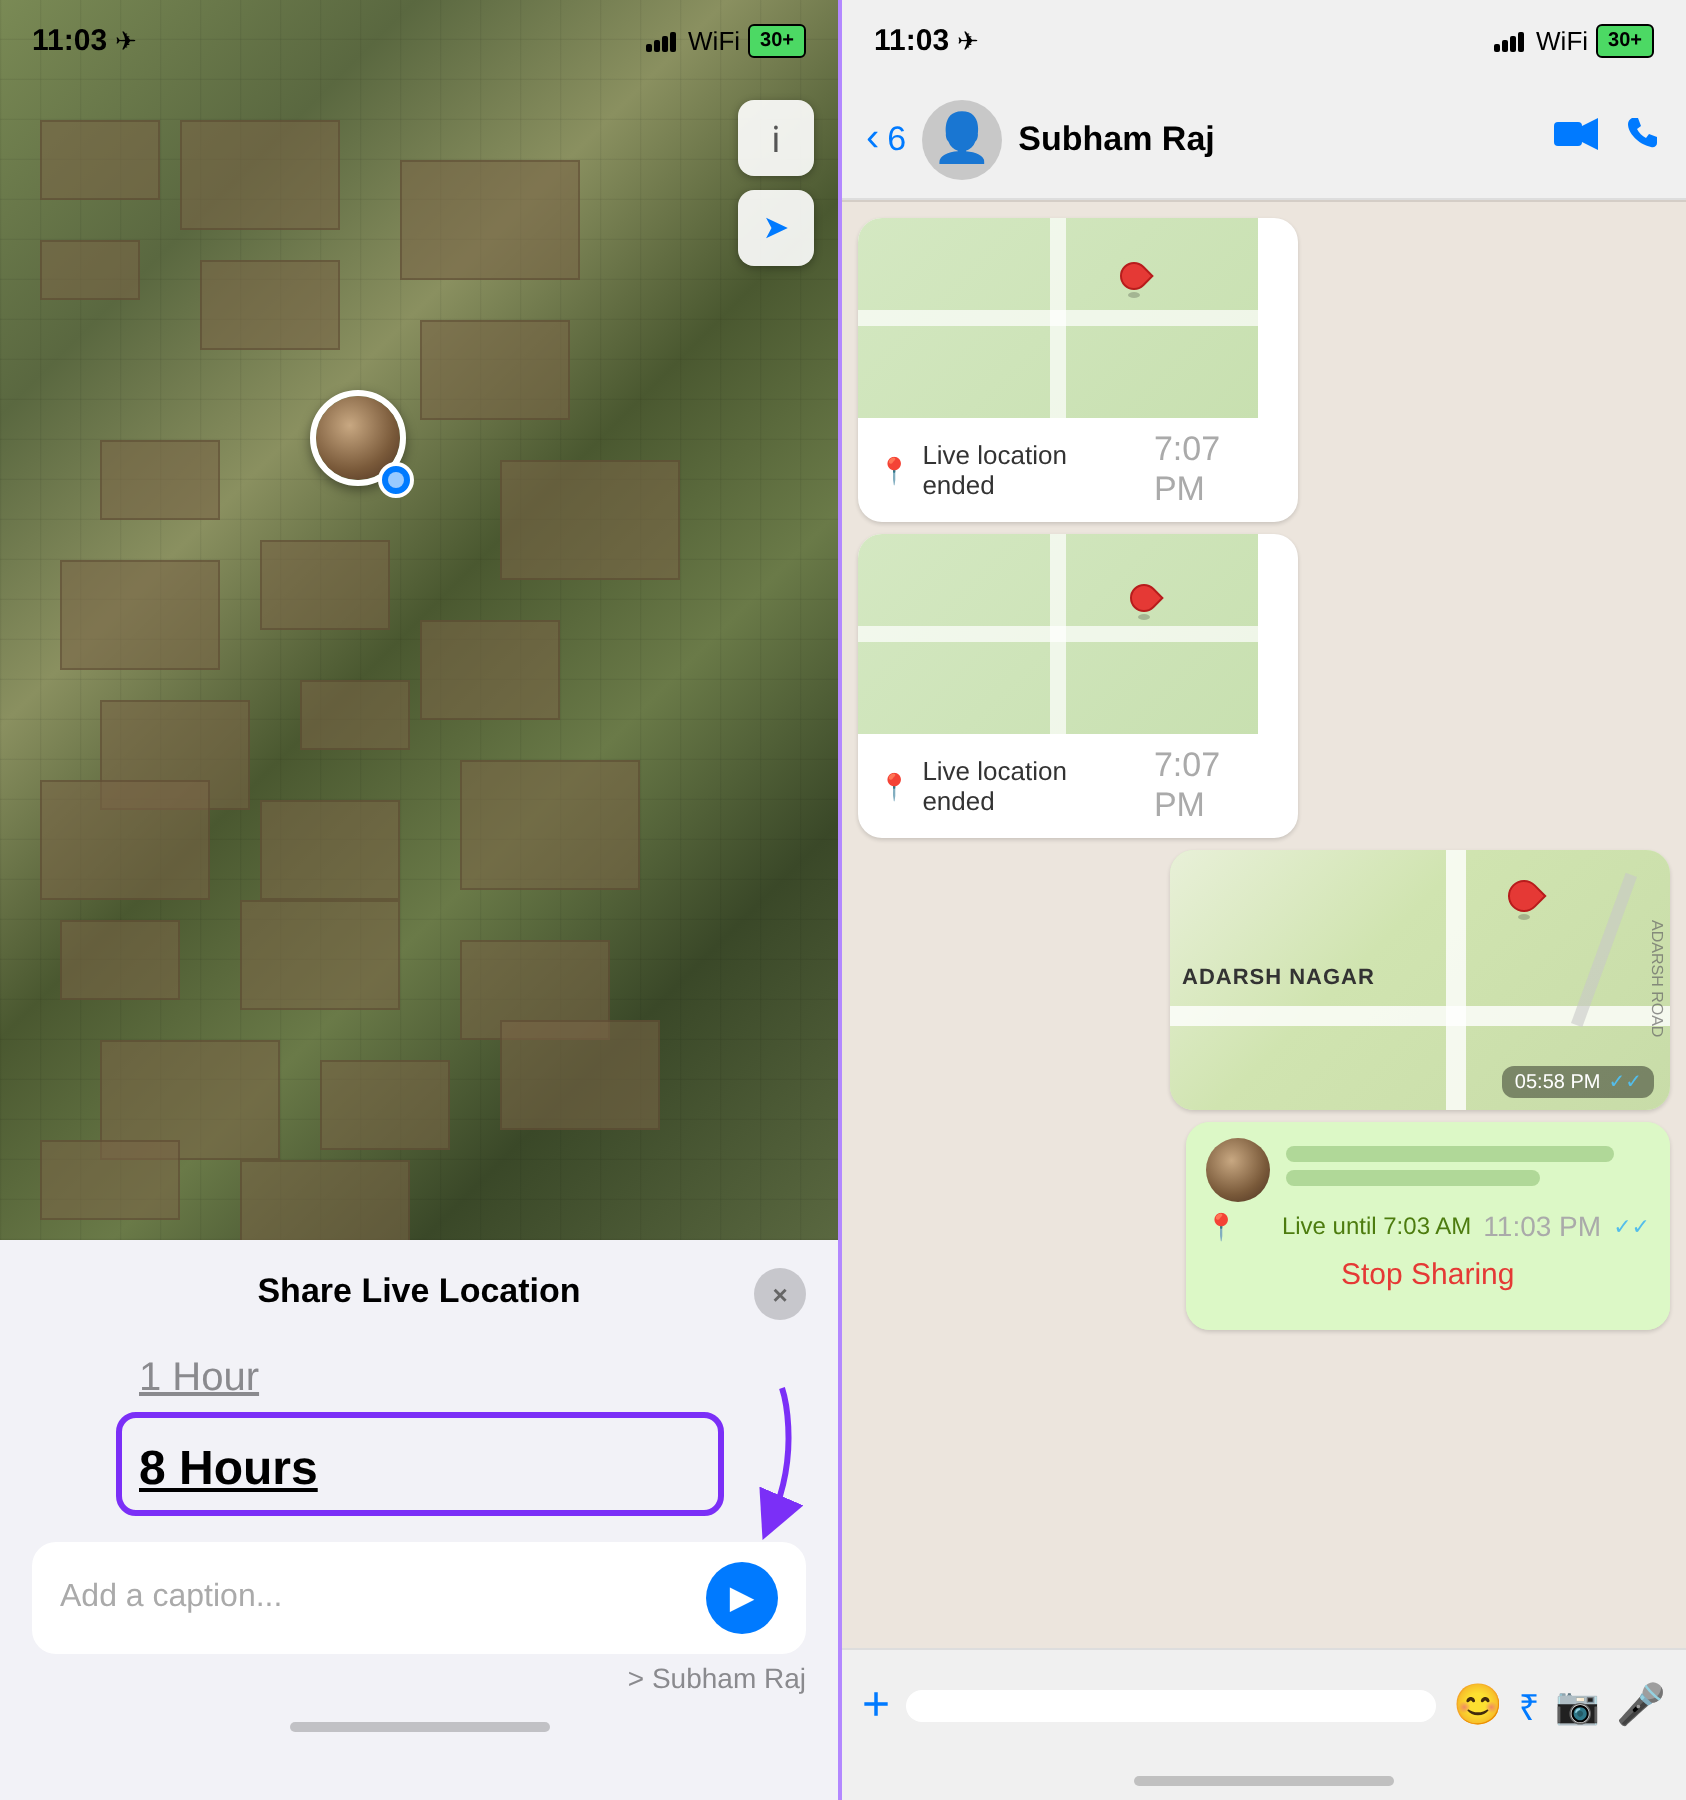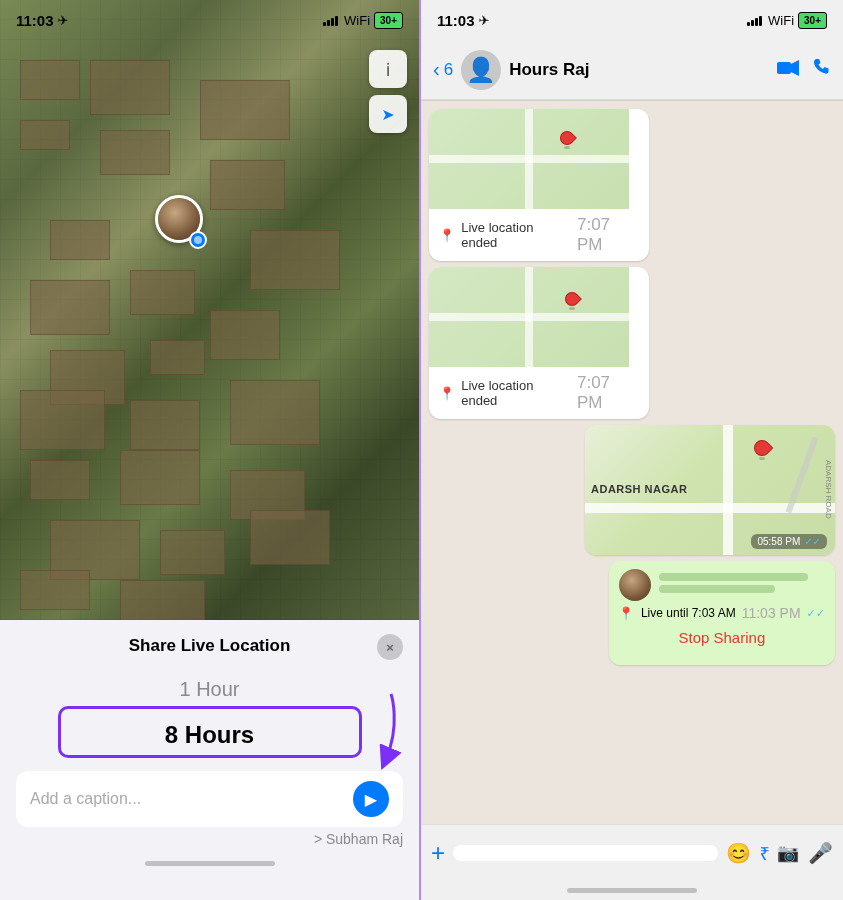--- a/index.html
+++ b/index.html
@@ -223,24 +223,25 @@
       position: relative;
     }
 
     .time-picker-inner {
       width: 100%;
       max-width: 280px;
       position: relative;
     }
 
     .time-option {
-      text-align: center;
+      text-align: left;
       padding: 10px 0;
       font-size: 20px;
       color: #8a8a8e;
+      text-decoration: underline;
     }
 
     .time-option.selected {
       font-size: 24px;
       font-weight: 700;
       color: #000;
     }
 
     .time-highlight-box {
       position: absolute;
@@ -518,21 +519,22 @@
       gap: 6px;
     }
 
     .live-icon {
       color: #007aff;
       font-size: 13px;
     }
 
     .live-until {
       font-size: 12px;
-      color: #000000;
+      color: #4d7c0f;
+      margin-left: 16px;
     }
 
     .live-time {
       font-size: 14px;
       color: #aaa;
       margin-left: auto;
     }
 
     .live-check {
       font-size: 11px;
@@ -744,21 +746,21 @@
   </div>
 
   <div class="chat-header">
     <div class="back-btn">
       <span style="font-size:20px;color:#007aff;">‹</span>
       <span class="back-count">6</span>
     </div>
     <div class="contact-avatar">
       <span style="font-size:24px;color:#aaa;">👤</span>
     </div>
-    <span class="contact-name">Hours Raj</span>
+    <span class="contact-name">Subham Raj</span>
     <div class="chat-actions">
       <span class="action-icon">
         <svg width="22" height="16" viewBox="0 0 22 16" fill="none">
           <rect x="0" y="2" width="14" height="12" rx="2" fill="#007aff"></rect>
           <polygon points="14,4 22,0 22,16 14,12" fill="#007aff"></polygon>
         </svg>
       </span>
       <span class="action-icon">
         <svg width="18" height="18" viewBox="0 0 18 18" fill="none">
           <path d="M3 1h3l1.5 4-2 1.5c1 2 2.5 3.5 4.5 4.5L11.5 9 15.5 10.5v3c0 1.5-1.5 2.5-3 2C6 14 1 8.5 1 4c0-1.5 1-2.5 2-3z" fill="#007aff"></path>

